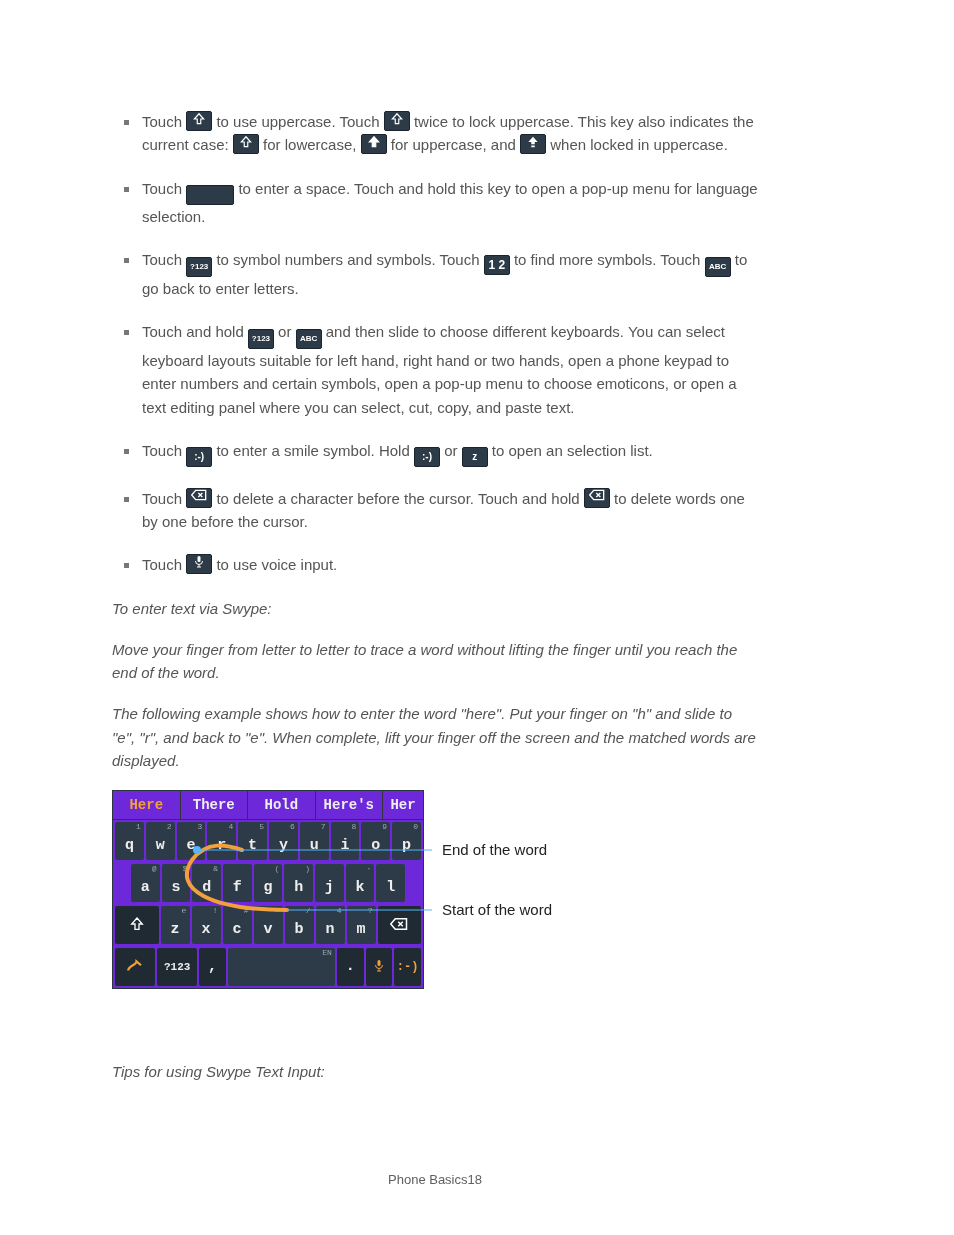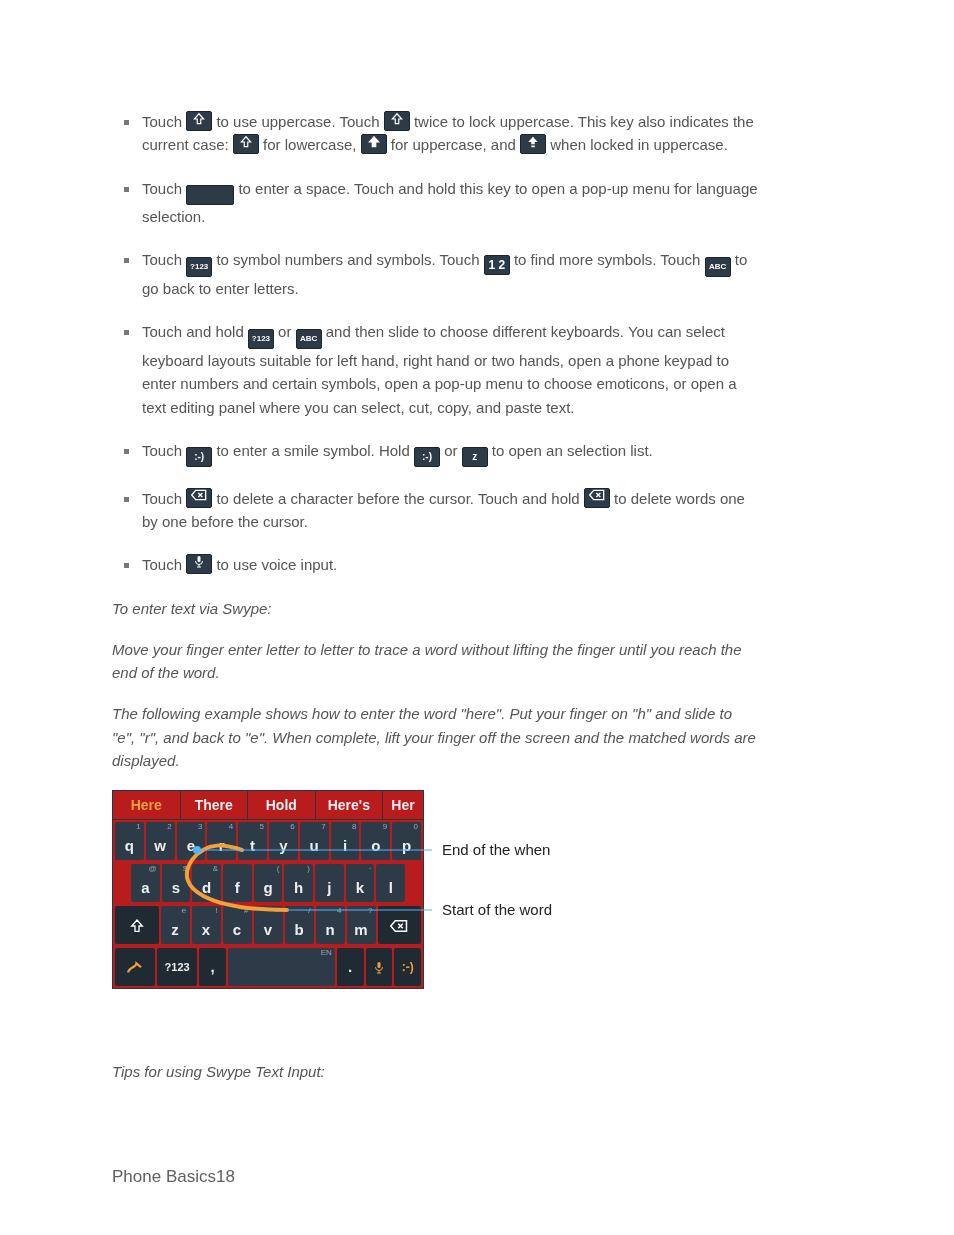--- a/index.html
+++ b/index.html
@@ -60,23 +60,23 @@
     padding-left: 0;
     font-style: italic;
   }
   .kbd-fig {
     position: relative;
     margin-top: 10px;
     height: 240px;
   }
   .kbd {
     width: 310px;
-    background: #b91c1c;
+    background: #6d28d9;
     border: 1px solid #2a3540;
-    font-family: Liberation Sans, sans-serif;
+    font-family: Liberation Mono, monospace;
     color: #eee;
     font-weight: bold;
   }
   .kbd .suggest {
     display: flex;
     border-bottom: 1px solid #333;
   }
   .kbd .suggest span {
     flex: 1;
     text-align: center;
@@ -124,22 +124,22 @@
     position: absolute;
     font-size: 15px;
     color: #222;
   }
   .footer {
     position: absolute;
     bottom: 48px;
     left: 112px;
     right: 102px;
     display: flex;
-    justify-content: flex-start;
-    font-size: 17px;
+    justify-content: center;
+    font-size: 13px;
     color: #606060;
   }
 </style>
 </head>
 <body>
 
 <div class="page">
 
   <ul class="instr">
 
@@ -222,21 +222,21 @@
             <rect x="9" y="2" width="6" height="12" rx="3" fill="#fff"></rect>
             <path d="M5 12 a7 7 0 0 0 14 0 M12 19 V24 M8 24 H16" stroke="#fff" stroke-width="2" fill="none"></path>
           </svg></span>
       <span>to use voice input.</span>
     </li>
 
 
   </ul>
 
   <p class="body">To enter text via Swype:</p>
-  <p class="body">Move your finger enter letter to letter to trace a word without lifting the finger until you reach the end of the word.</p>
+  <p class="body">Move your finger from letter to letter to trace a word without lifting the finger until you reach the end of the word.</p>
   <p class="body">The following example shows how to enter the word "here". Put your finger on "h" and slide to "e", "r", and back to "e". When complete, lift your finger off the screen and the matched words are displayed.</p>
 
   <div class="kbd-fig">
     <div class="kbd">
       <div class="suggest">
         <span class="sel">Here</span>
         <span>There</span>
         <span>Hold</span>
         <span>Here's</span>
         <span style="flex:0.6;">Her</span>
@@ -296,21 +296,21 @@
             </svg></div>
         <div class="k func" style="font-size:12px;line-height:38px;color:#f2a13a;">:-)</div>
       </div>
     </div>
     <svg class="trace" width="320" height="160">
       <path d="M 175 120 C 100 120 60 100 80 70 C 95 50 115 55 130 60" fill="none" stroke="#f2a13a" stroke-width="4" stroke-linecap="round"></path>
       <circle cx="85" cy="60" r="4" fill="#52b5ff"></circle>
       <line x1="175" y1="120" x2="430" y2="120" stroke="#52b5ff" stroke-width="1"></line>
       <line x1="85" y1="60" x2="430" y2="60" stroke="#52b5ff" stroke-width="1"></line>
     </svg>
-    <div class="label-line" style="left:330px; top:51px;">End of the when</div>
+    <div class="label-line" style="left:330px; top:51px;">End of the word</div>
     <div class="label-line" style="left:330px; top:111px;">Start of the word</div>
   </div>
 
   <p class="body" style="margin-top:30px;">Tips for using Swype Text Input:</p>
 
   <div class="footer">
     <span>Phone Basics</span>
     <span>18</span>
   </div>
 

